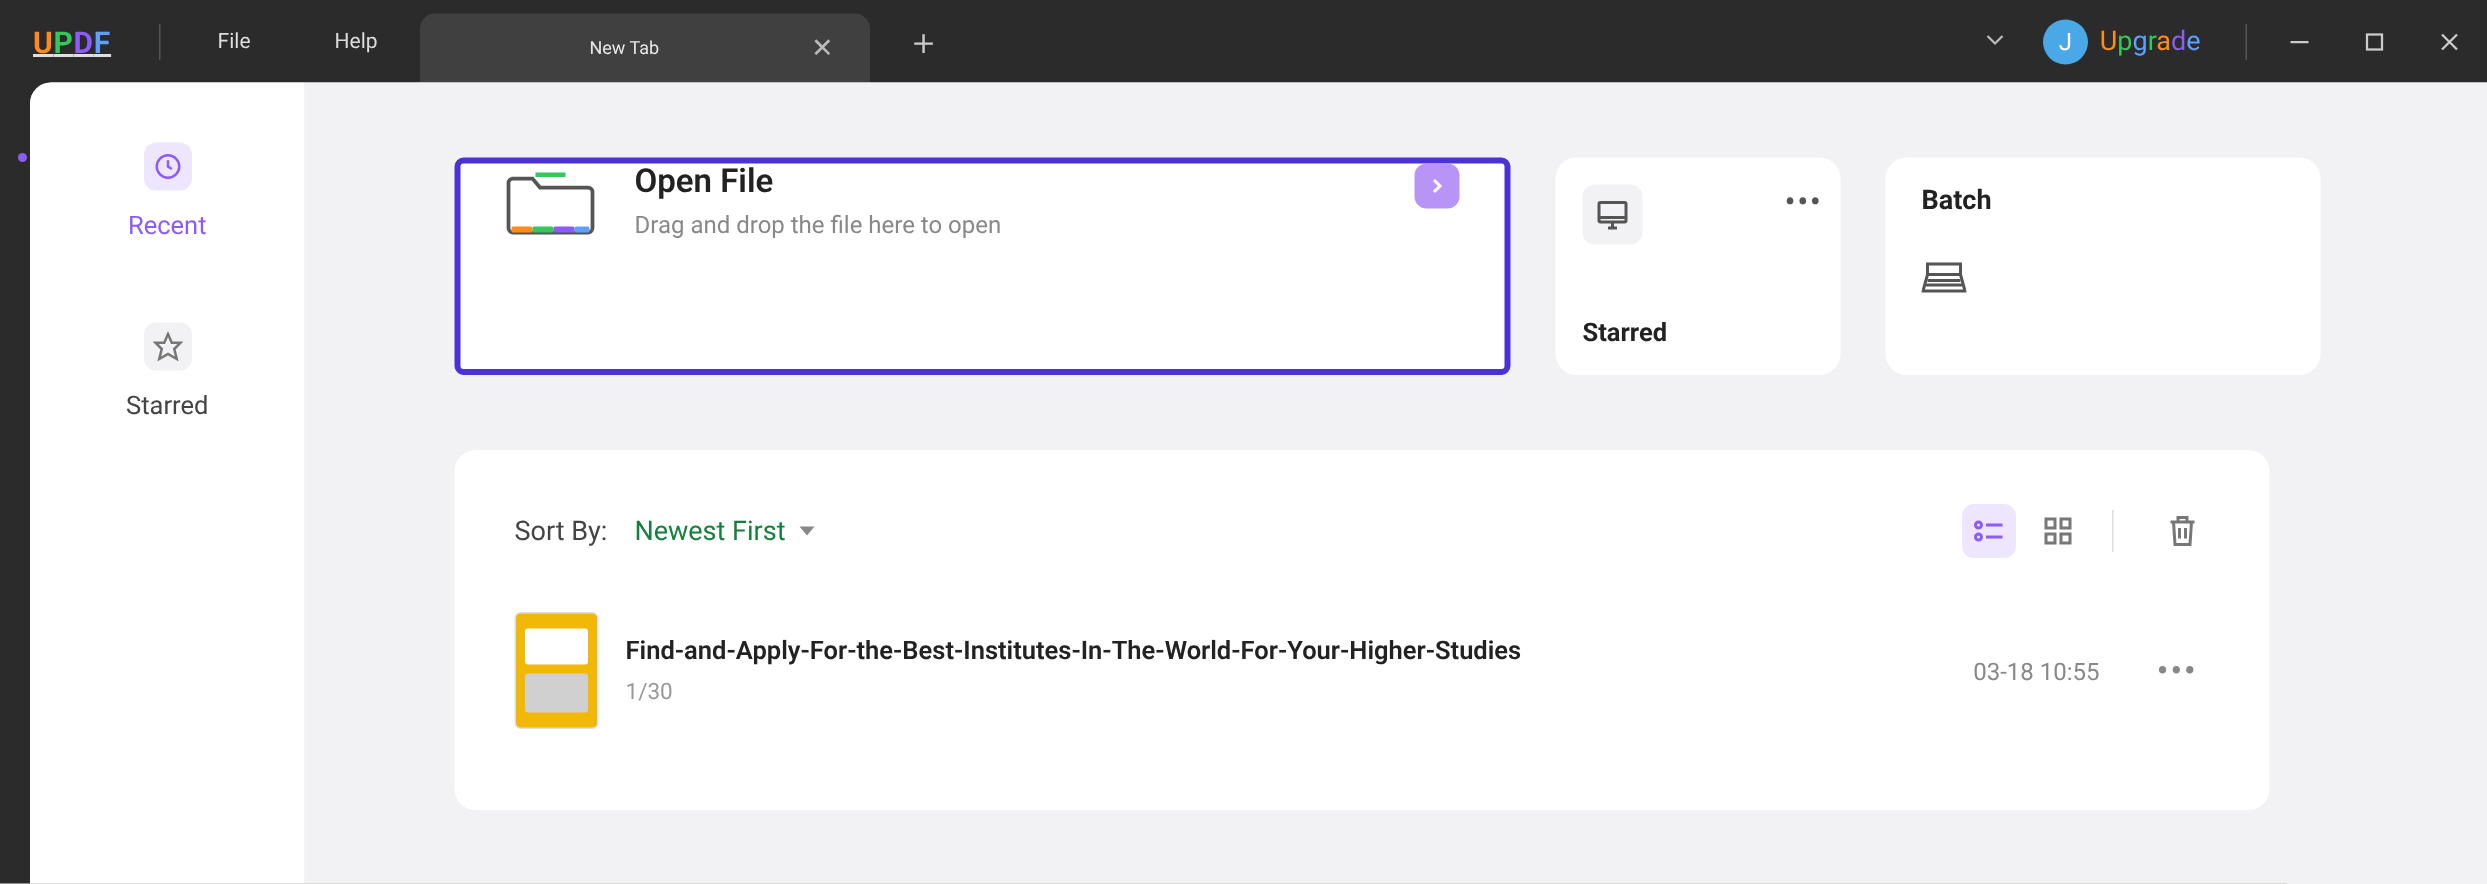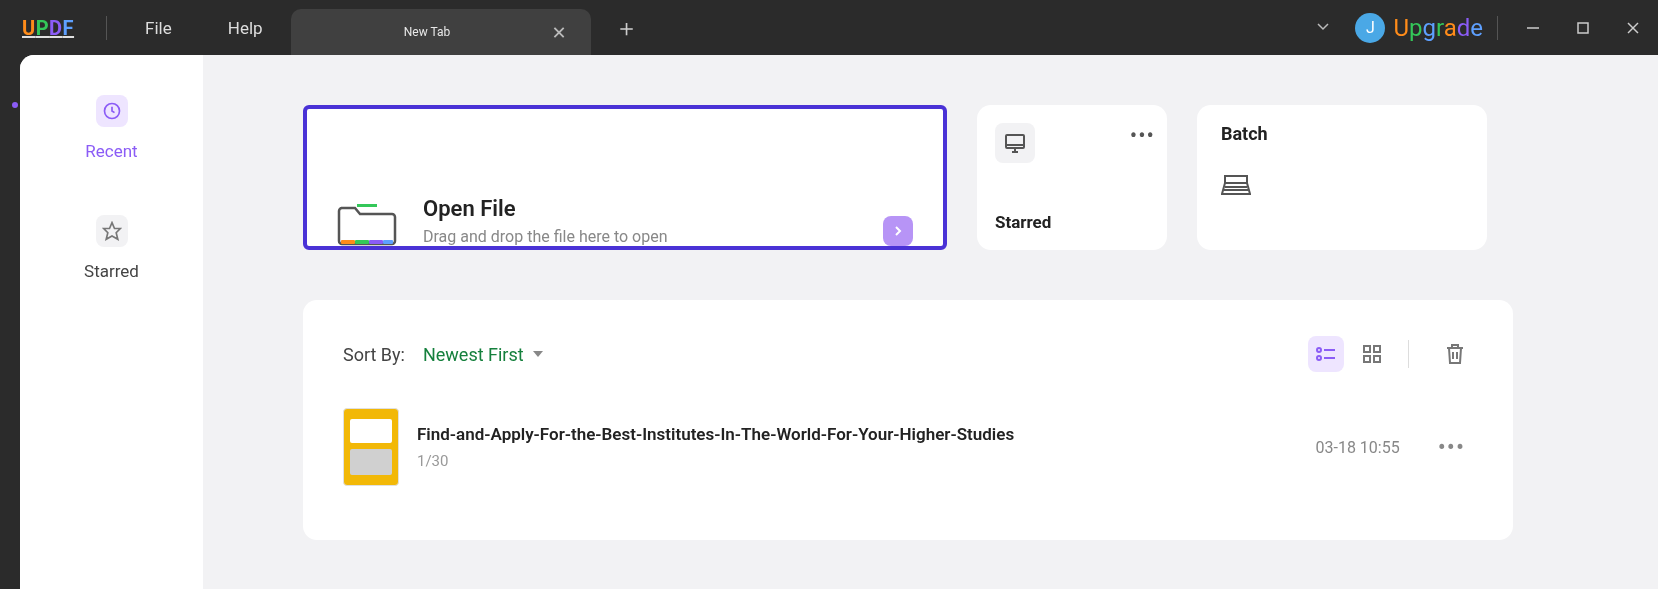--- a/index.html
+++ b/index.html
@@ -2,48 +2,48 @@
 <html><head>
 <meta charset="utf-8">
 <style>
   * { box-sizing: border-box; margin: 0; padding: 0; font-family: -apple-system, BlinkMacSystemFont, "Segoe UI", Roboto, sans-serif; }
   body { background: #2b2b2b; width: 1658px; height: 589px; overflow: hidden; }
   
   .titlebar { height: 55px; background: #2b2b2b; display: flex; align-items: center; color: #e0e0e0; }
   .logo { padding: 0 22px; font-weight: bold; font-size: 20px; letter-spacing: 0.5px; text-decoration: underline; }
   .logo span:nth-child(1){color:#ff8c1a;} .logo span:nth-child(2){color:#34c759;} .logo span:nth-child(3){color:#8b5cf6;} .logo span:nth-child(4){color:#5ea0ff;}
   .tb-sep { width:1px; height:24px; background:#555; margin:0 10px; }
-  .menu-item { padding: 0 28px; font-size: 17px; color: #ddd; cursor: pointer; }
+  .menu-item { padding: 0 28px; font-size: 14px; color: #ddd; cursor: pointer; }
   .tab { display:flex; align-items:center; background:#404040; border-radius:10px 10px 0 0; height:46px; margin-top:9px; padding:0 18px; width:300px; justify-content:space-between;}
   .tab-title { color:#e8e8e8; font-size:12px; flex:1; text-align:center; }
   .tab-close { color:#bbb; font-size:18px; cursor:pointer; padding:2px 6px;}
   .tab-add { color:#ccc; font-size:24px; padding:0 24px; cursor:pointer;}
   .tb-spacer { flex:1; }
   .tb-chevron { color:#bbb; font-size:16px; padding:0 24px; cursor:pointer;}
   .avatar { width:30px; height:30px; border-radius:50%; background:#4aa8e6; color:#fff; display:flex; align-items:center; justify-content:center; font-size:16px; margin-right:8px;}
-  .upgrade { font-size:24px; margin-right:4px; }
+  .upgrade { font-size:18px; margin-right:20px; }
   .upgrade span:nth-child(1){color:#ff8c1a;} .upgrade span:nth-child(2){color:#34c759;} .upgrade span:nth-child(3){color:#5ea0ff;} .upgrade span:nth-child(4){color:#34c759;} .upgrade span:nth-child(5){color:#ff8c1a;} .upgrade span:nth-child(6){color:#8b5cf6;} .upgrade span:nth-child(7){color:#5ea0ff;}
   .winbtn { width:50px; height:55px; display:flex; align-items:center; justify-content:center; color:#ccc; cursor:pointer;}
   .winbtn svg { width:14px; height:14px; }
   
   .app-body { position:absolute; top:55px; left:20px; right:0; bottom:0; background:#f2f2f4; border-radius:14px 0 0 0; display:flex; }
   .left-dot { position:absolute; left:12px; top:102px; width:6px; height:6px; border-radius:50%; background:#8b5cf6;}
   
   .sidebar { width:183px; background:#fff; border-radius:14px 0 0 0; padding:28px 14px; }
   .side-item { display:flex; align-items:center; gap:14px; padding:12px 14px; border-radius:10px; font-size:17px; cursor:pointer; margin-bottom:30px;flex-direction:column;}
   .side-item.active { color:#8b5cf6; }
   .side-item.active .side-icon-box { background:#eee5ff; }
   .side-item:not(.active) { color:#444; }
   .side-icon-box { width:32px; height:32px; border-radius:8px; display:flex; align-items:center; justify-content:center; }
   .side-item:not(.active) .side-icon-box { background:#f2f2f4; color:#666; }
   
   .main { flex:1; padding:0 0 0 0; background:#f2f2f4; position:relative; }
   .cards-row { display:flex; gap:30px; padding:50px 0 0 100px; align-items:stretch; }
   
-  .open-card { width:644px; height:145px; border:4px solid #4a32d6; border-radius:6px; background:#fff; display:flex; align-items:flex-end; padding:0 30px; cursor:pointer; position:relative;}
+  .open-card { width:704px; height:145px; border:4px solid #4a32d6; border-radius:6px; background:#fff; display:flex; align-items:flex-start; padding:0 30px; cursor:pointer; position:relative;}
   .folder-icon { width:60px; height:48px; margin-right:26px; }
   .open-text h2 { font-size:22px; color:#222; font-weight:600; margin-bottom:6px;}
   .open-text p { font-size:16px; color:#888; }
   .open-arrow { position:absolute; right:30px; width:30px; height:30px; border-radius:8px; background:#b794f6; display:flex; align-items:center; justify-content:center; color:#fff;}
   
   .desk-card { width:190px; height:145px; background:#fff; border-radius:14px; padding:18px; position:relative; cursor:pointer;}
   .desk-icon-box { width:40px; height:40px; border-radius:8px; background:#f2f2f4; display:flex; align-items:center; justify-content:center; color:#555;}
   .desk-card h3 { font-size:17px; font-weight:700; color:#222; position:absolute; bottom:18px; left:18px;}
   .desk-more { position:absolute; top:18px; right:12px; color:#555; font-size:22px; letter-spacing:1px; cursor:pointer;}
   

